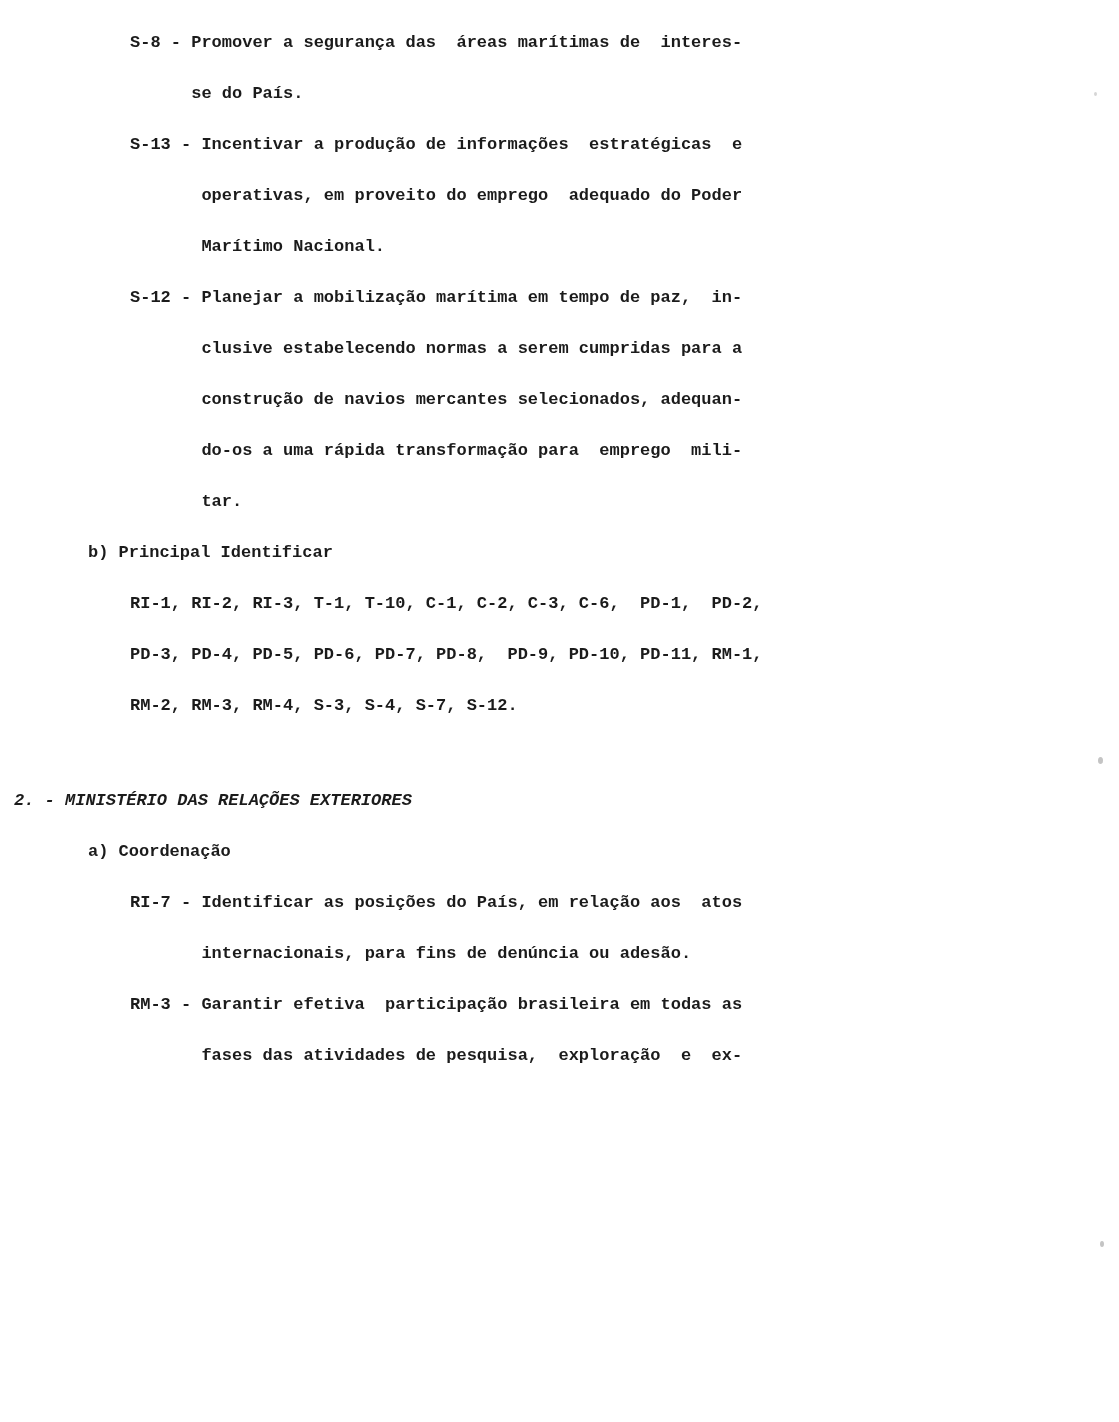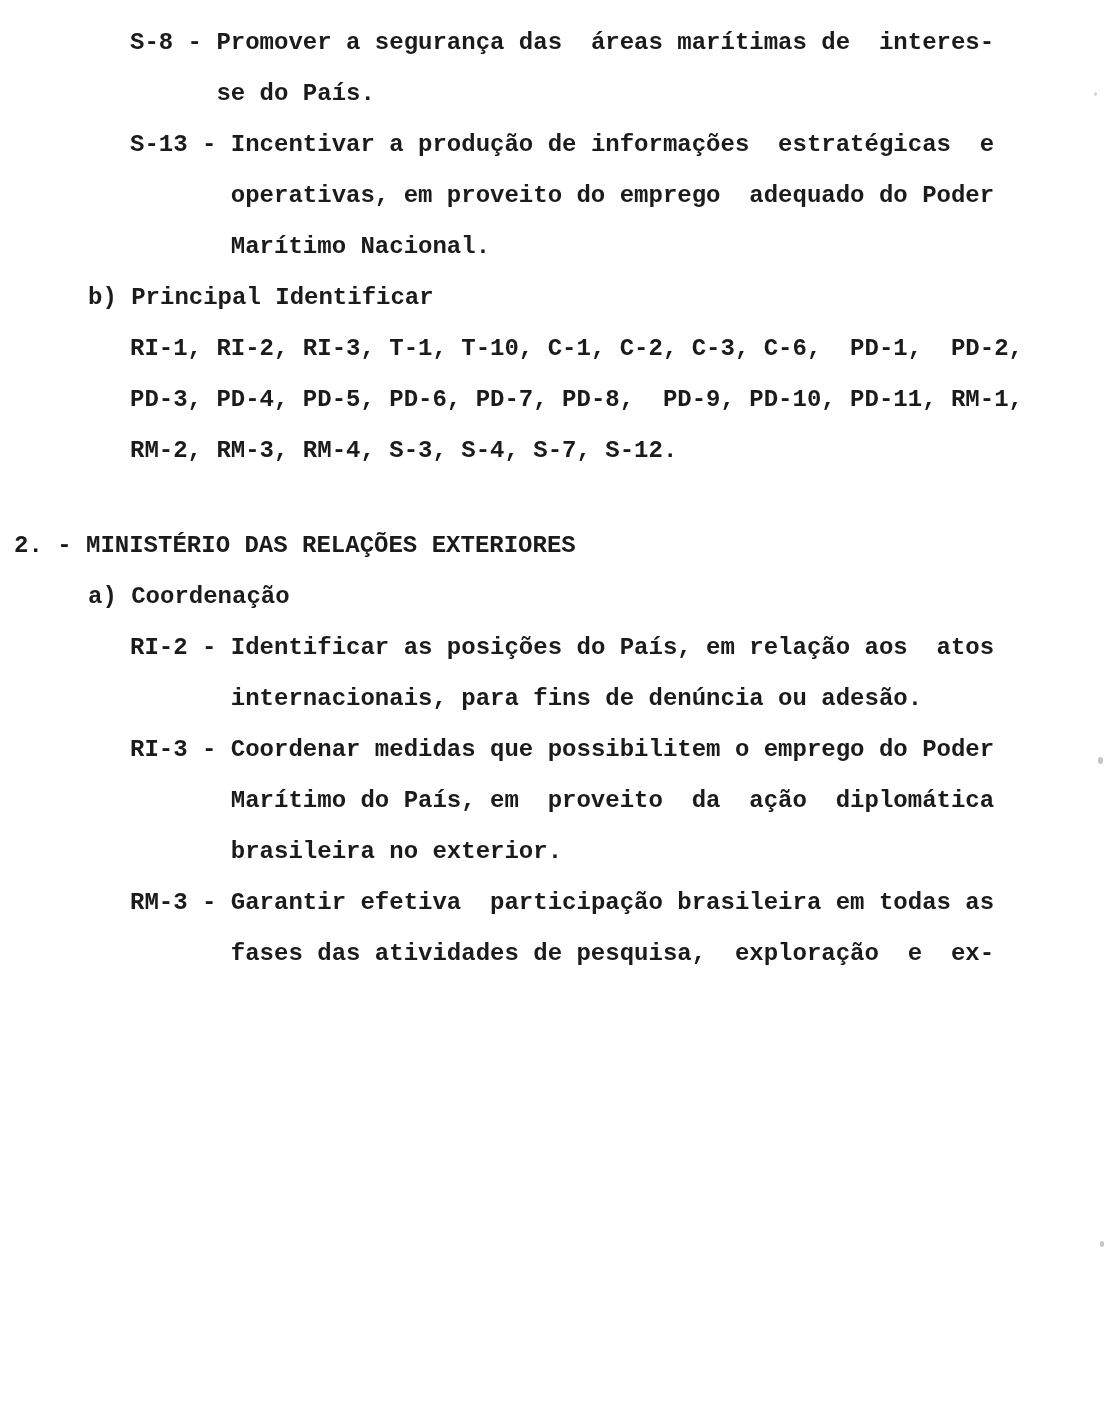--- a/index.html
+++ b/index.html
@@ -14,37 +14,37 @@
   }
   .page {
     position: relative;
     width: 1119px;
     height: 1422px;
     box-sizing: border-box;
     padding-top: 17px;
     background: #ffffff;
     font-family: "Liberation Mono", "DejaVu Sans Mono", monospace;
     font-weight: 700;
-    font-size: 24px;
+    font-size: 17px;
     line-height: 51px;
     color: #1b1b1b;
   }
   .para {
     margin: 0;
     white-space: pre-wrap;
   }
   
   .hang6 { padding-left: calc(130px + 6ch); text-indent: -6ch; }
   .hang7 { padding-left: calc(130px + 7ch); text-indent: -7ch; }
   
   .sub   { padding-left: calc(88px + 3ch);  text-indent: -3ch; }
   
   .list  { padding-left: 130px; }
   
-  .sec   { padding-left: calc(14px + 5ch);  text-indent: -5ch; }
+  .sec   { padding-left: calc(14px + 5ch);  text-indent: -5ch; font-style: italic; }
   
   .gap   { margin-top: 44px; }
 
   
   .speck {
     position: absolute;
     background: #c4c4c4;
     border-radius: 50%;
   }
   .speck-1 { left: 1098px; top: 757px;  width: 5px; height: 7px; }
@@ -58,38 +58,40 @@
 
   <p class="para hang6">S-8 - Promover a segurança das  áreas marítimas de  interes-
 se do País.</p>
 
 
 
   <p class="para hang7">S-13 - Incentivar a produção de informações  estratégicas  e
 operativas, em proveito do emprego  adequado do Poder
 Marítimo Nacional.</p>
 
+  <p class="para hang7">S-12 - Planejar a mobilização marítima em tempo de paz,  in-
+clusive estabelecendo normas a serem cumpridas para a
+construção de navios mercantes selecionados, adequan-
+do-os a uma rápida transformação para  emprego  mili-
+tar.</p>
 
   <p class="para sub">b) Principal Identificar</p>
 
   <p class="para list">RI-1, RI-2, RI-3, T-1, T-10, C-1, C-2, C-3, C-6,  PD-1,  PD-2,
 PD-3, PD-4, PD-5, PD-6, PD-7, PD-8,  PD-9, PD-10, PD-11, RM-1,
 RM-2, RM-3, RM-4, S-3, S-4, S-7, S-12.</p>
 
   <p class="para sec gap">2. - MINISTÉRIO DAS RELAÇÕES EXTERIORES</p>
 
   <p class="para sub">a) Coordenação</p>
 
-  <p class="para hang7">RI-2 - Identificar as posições do País, em relação aos  atos
+  <p class="para hang7">RI-7 - Identificar as posições do País, em relação aos  atos
 internacionais, para fins de denúncia ou adesão.</p>
 
 
-  <p class="para hang7">RI-3 - Coordenar medidas que possibilitem o emprego do Poder
-Marítimo do País, em  proveito  da  ação  diplomática
-brasileira no exterior.</p>
 
   <p class="para hang7">RM-3 - Garantir efetiva  participação brasileira em todas as
 fases das atividades de pesquisa,  exploração  e  ex-</p>
 
   <div class="speck speck-1"></div>
   <div class="speck speck-2"></div>
   <div class="speck speck-3"></div>
 
 </div>
 

